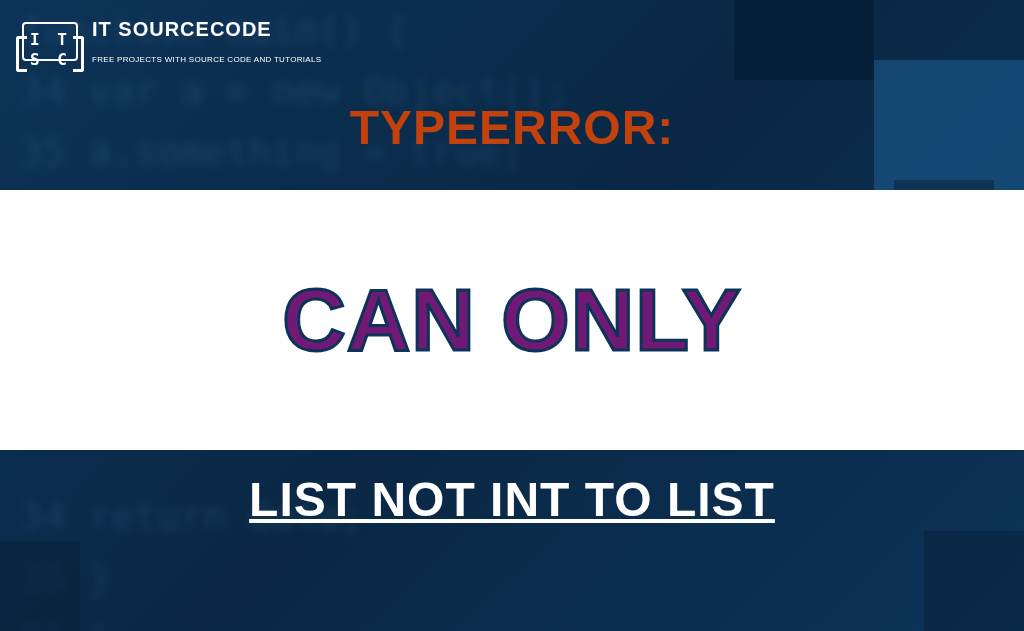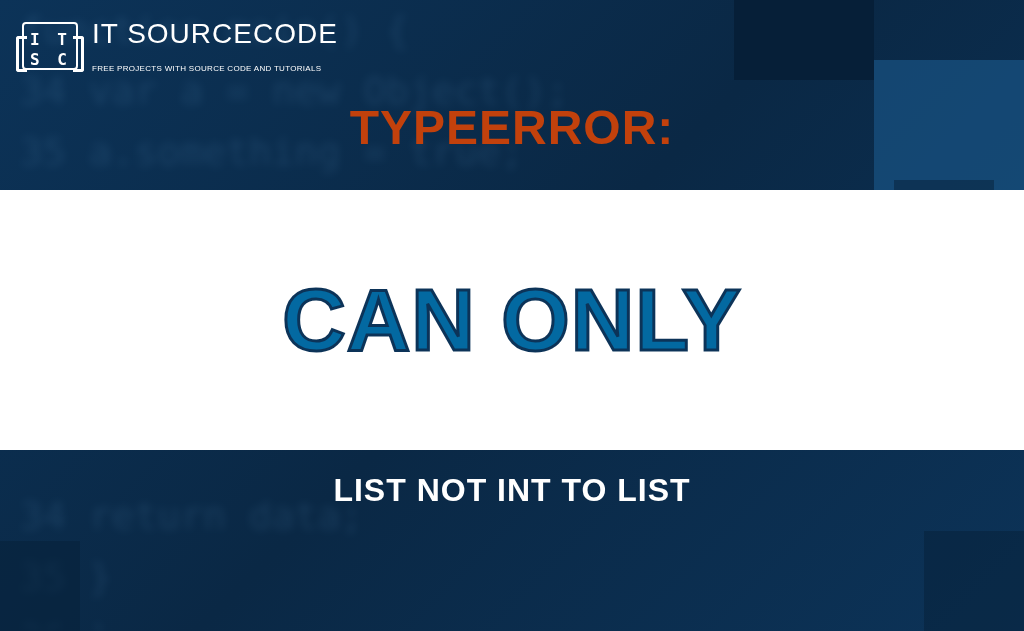--- a/index.html
+++ b/index.html
@@ -35,21 +35,21 @@
       position: absolute;
       top: 18px;
       left: 22px;
       display: flex;
       align-items: center;
       gap: 14px;
       z-index: 5;
     }
     .logo-icon {
       width: 56px;
-      height: 48px;
+      height: 39px;
       border: 2px solid white;
       border-radius: 4px;
       position: relative;
     }
     .logo-icon::before {
       content: "";
       position: absolute;
       left: -8px; top: 12px;
       width: 8px; height: 30px;
       border-left: 3px solid white;
@@ -72,22 +72,22 @@
       top: 6px; left: 6px;
       font-family: monospace;
       font-size: 16px;
       font-weight: bold;
       letter-spacing: 4px;
       line-height: 1.3;
       color: white;
     }
     .logo-text .brand {
       color: white;
-      font-size: 28px;
-      font-weight: 400;
+      font-size: 20px;
+      font-weight: 700;
       letter-spacing: 1px;
     }
     .logo-text .tagline {
       color: white;
       font-size: 8px;
       letter-spacing: 0.3px;
       margin-top: 14px;
     }
 
     .heading-top {
@@ -110,35 +110,36 @@
       display: flex;
       align-items: center;
       justify-content: center;
       z-index: 4;
     }
     .main-text {
       text-align: center;
       font-size: 88px;
       font-weight: 900;
       line-height: 1.05;
-      color: #0369a1;
+      color: #701a75;
       -webkit-text-stroke: 3px #0c3358;
       letter-spacing: 1px;
       font-family: Impact, 'Arial Black', sans-serif;
     }
     .heading-bottom {
       position: absolute;
       top: 472px;
       left: 0; right: 0;
       text-align: center;
       color: white;
-      font-size: 32px;
+      font-size: 48px;
       font-weight: 900;
       letter-spacing: 1px;
       z-index: 5;
+      text-decoration: underline;
     }
   </style>
 </head>
 <body>
 
 <div class="bg-code">
   <div class="bg-code-line">function main() {</div>
   <div class="bg-code-line">34  var a = new Object();</div>
   <div class="bg-code-line">35     a.something = true;</div>
   <div class="bg-code-line">36  }</div>

